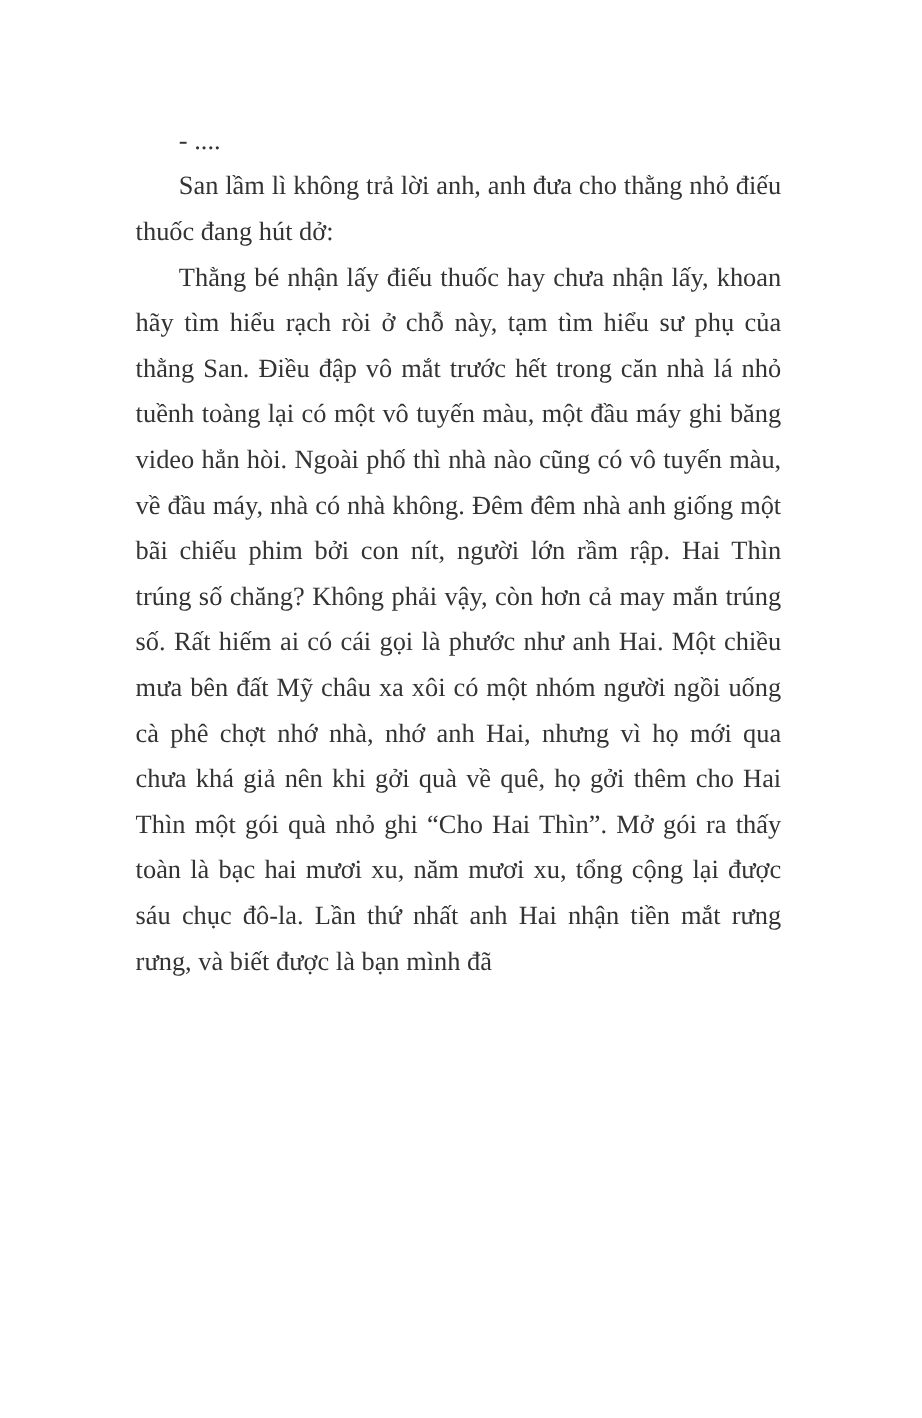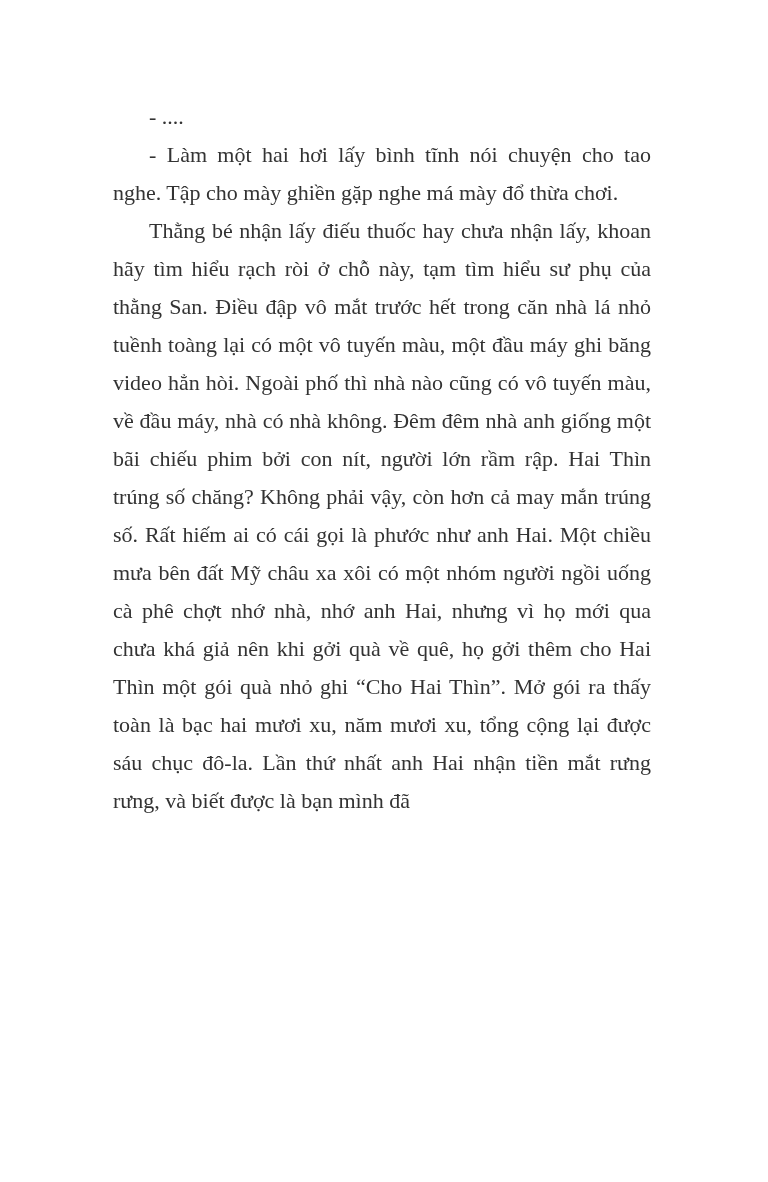--- a/index.html
+++ b/index.html
@@ -66,17 +66,17 @@
     text-transform: uppercase;
     padding-top: 3px;
   }
 </style>
 </head>
 <body>
 
 <div class="page">
   <div class="content">
     <p>- ....</p>
-    <p>- Làm một hai hơi lấy bình tĩnh nói chuyện cho tao nghe. Tập cho mày ghiền gặp nghe má mày đổ thừa chơi.</p>
+    <p>San lầm lì không trả lời anh, anh đưa cho thằng nhỏ điếu thuốc đang hút dở:</p>
     <p>Thằng bé nhận lấy điếu thuốc hay chưa nhận lấy, khoan hãy tìm hiểu rạch ròi ở chỗ này, tạm tìm hiểu sư phụ của thằng San. Điều đập vô mắt trước hết trong căn nhà lá nhỏ tuềnh toàng lại có một vô tuyến màu, một đầu máy ghi băng video hẳn hòi. Ngoài phố thì nhà nào cũng có vô tuyến màu, về đầu máy, nhà có nhà không. Đêm đêm nhà anh giống một bãi chiếu phim bởi con nít, người lớn rầm rập. Hai Thìn trúng số chăng? Không phải vậy, còn hơn cả may mắn trúng số. Rất hiếm ai có cái gọi là phước như anh Hai. Một chiều mưa bên đất Mỹ châu xa xôi có một nhóm người ngồi uống cà phê chợt nhớ nhà, nhớ anh Hai, nhưng vì họ mới qua chưa khá giả nên khi gởi quà về quê, họ gởi thêm cho Hai Thìn một gói quà nhỏ ghi “Cho Hai Thìn”. Mở gói ra thấy toàn là bạc hai mươi xu, năm mươi xu, tổng cộng lại được sáu chục đô-la. Lần thứ nhất anh Hai nhận tiền mắt rưng rưng, và biết được là bạn mình đã</p>
   </div>
 
 </div>
 
 </body></html>

